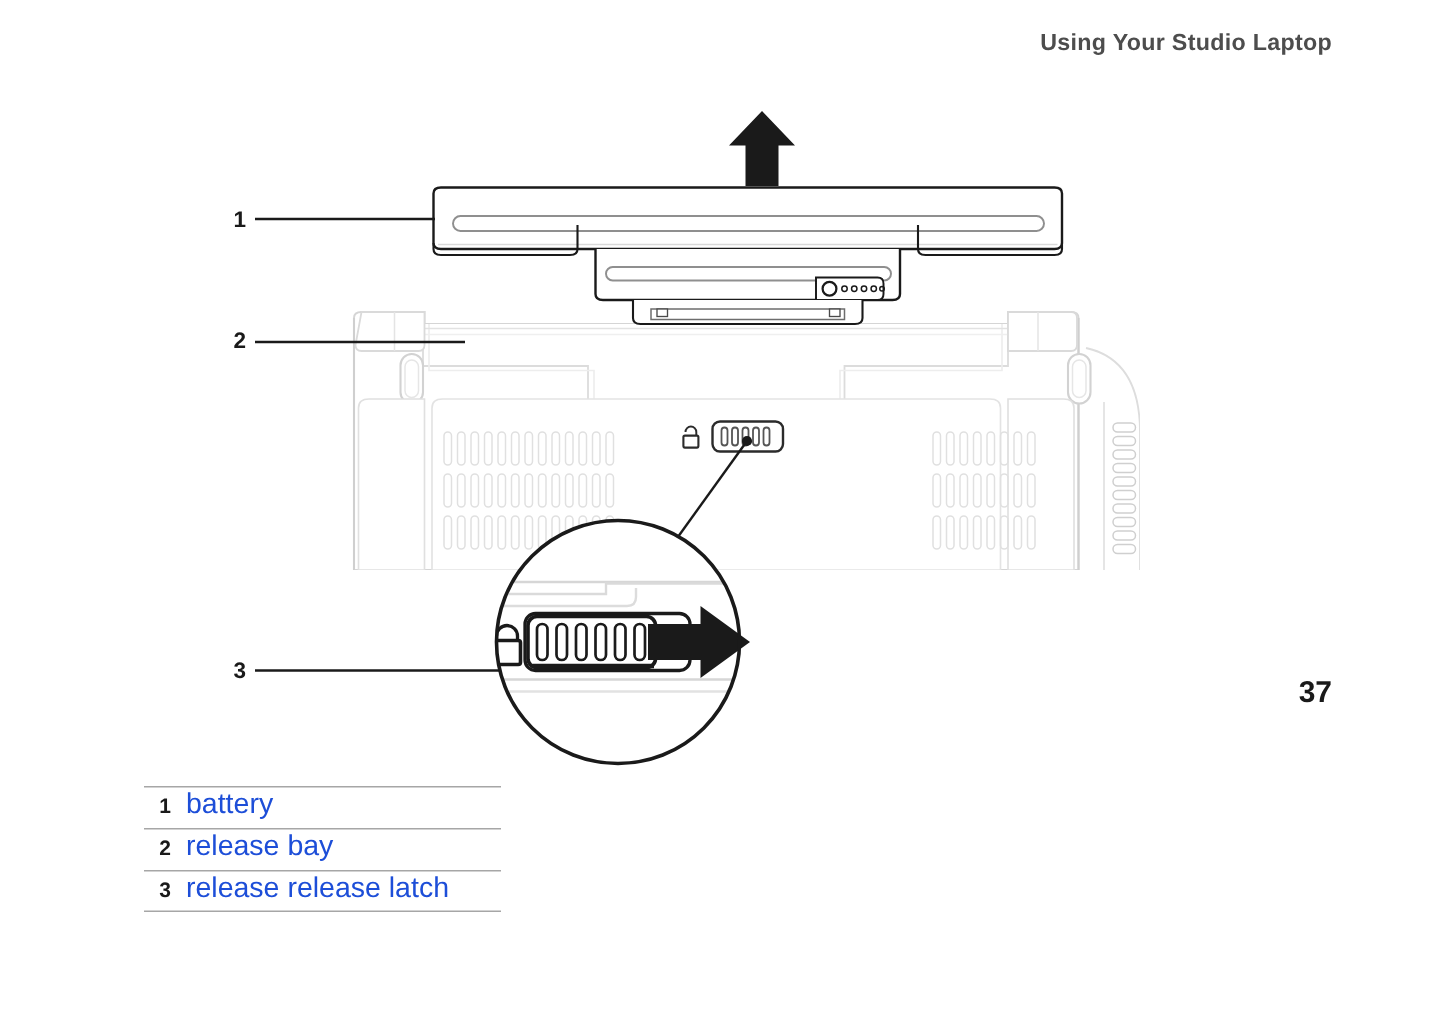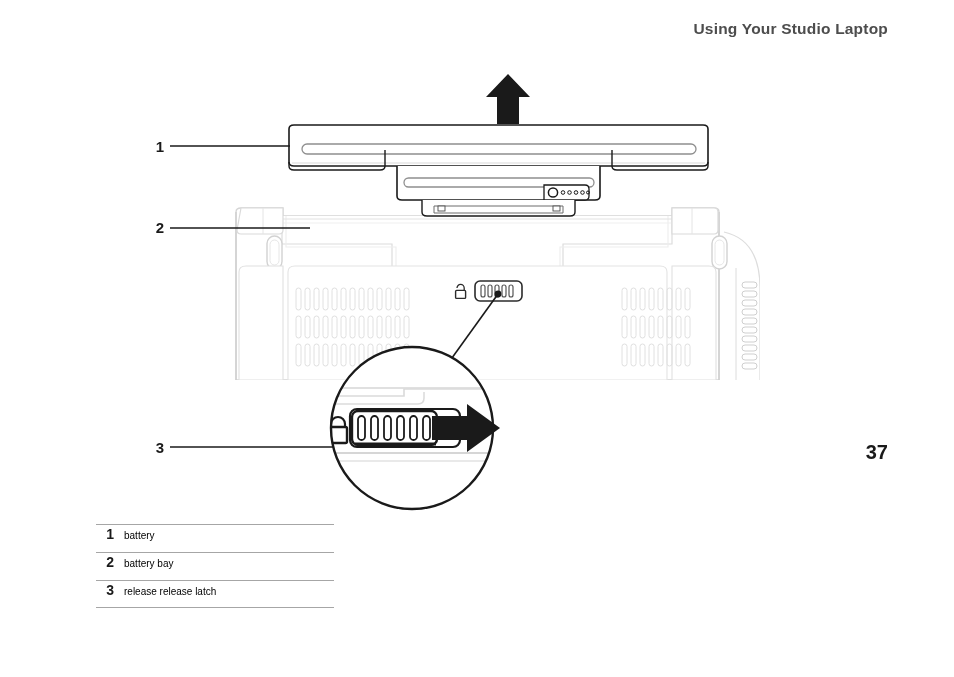--- a/index.html
+++ b/index.html
@@ -68,28 +68,28 @@
   .legend-num {
     width: 28px;
     text-align: right;
     padding-right: 10px;
     font-size: 14px;
     font-weight: bold;
     color: #1a1a1a;
     box-sizing: border-box;
   }
   .legend-label {
-    font-size: 10px;
-    color: #000000;
+    font-size: 19px;
+    color: #1d4ed8;
     white-space: nowrap;
   }
   #page-number {
     position: absolute;
     right: 66px;
-    bottom: 43px;
+    bottom: 33px;
     font-size: 20px;
     font-weight: bold;
     color: #1a1a1a;
   }
 </style>
 </head>
 <body>
 
 <div id="page">
 
@@ -366,21 +366,21 @@
   <div class="callout-num" id="callout-2">2</div>
   <div class="callout-num" id="callout-3">3</div>
 
   <div id="legend">
     <div class="legend-row">
       <span class="legend-num">1</span>
       <span class="legend-label">battery</span>
     </div>
     <div class="legend-row">
       <span class="legend-num">2</span>
-      <span class="legend-label">battery bay</span>
+      <span class="legend-label">release bay</span>
     </div>
     <div class="legend-row">
       <span class="legend-num">3</span>
       <span class="legend-label">release release latch</span>
     </div>
   </div>
 
   <div id="page-number">37</div>
 
 </div>

